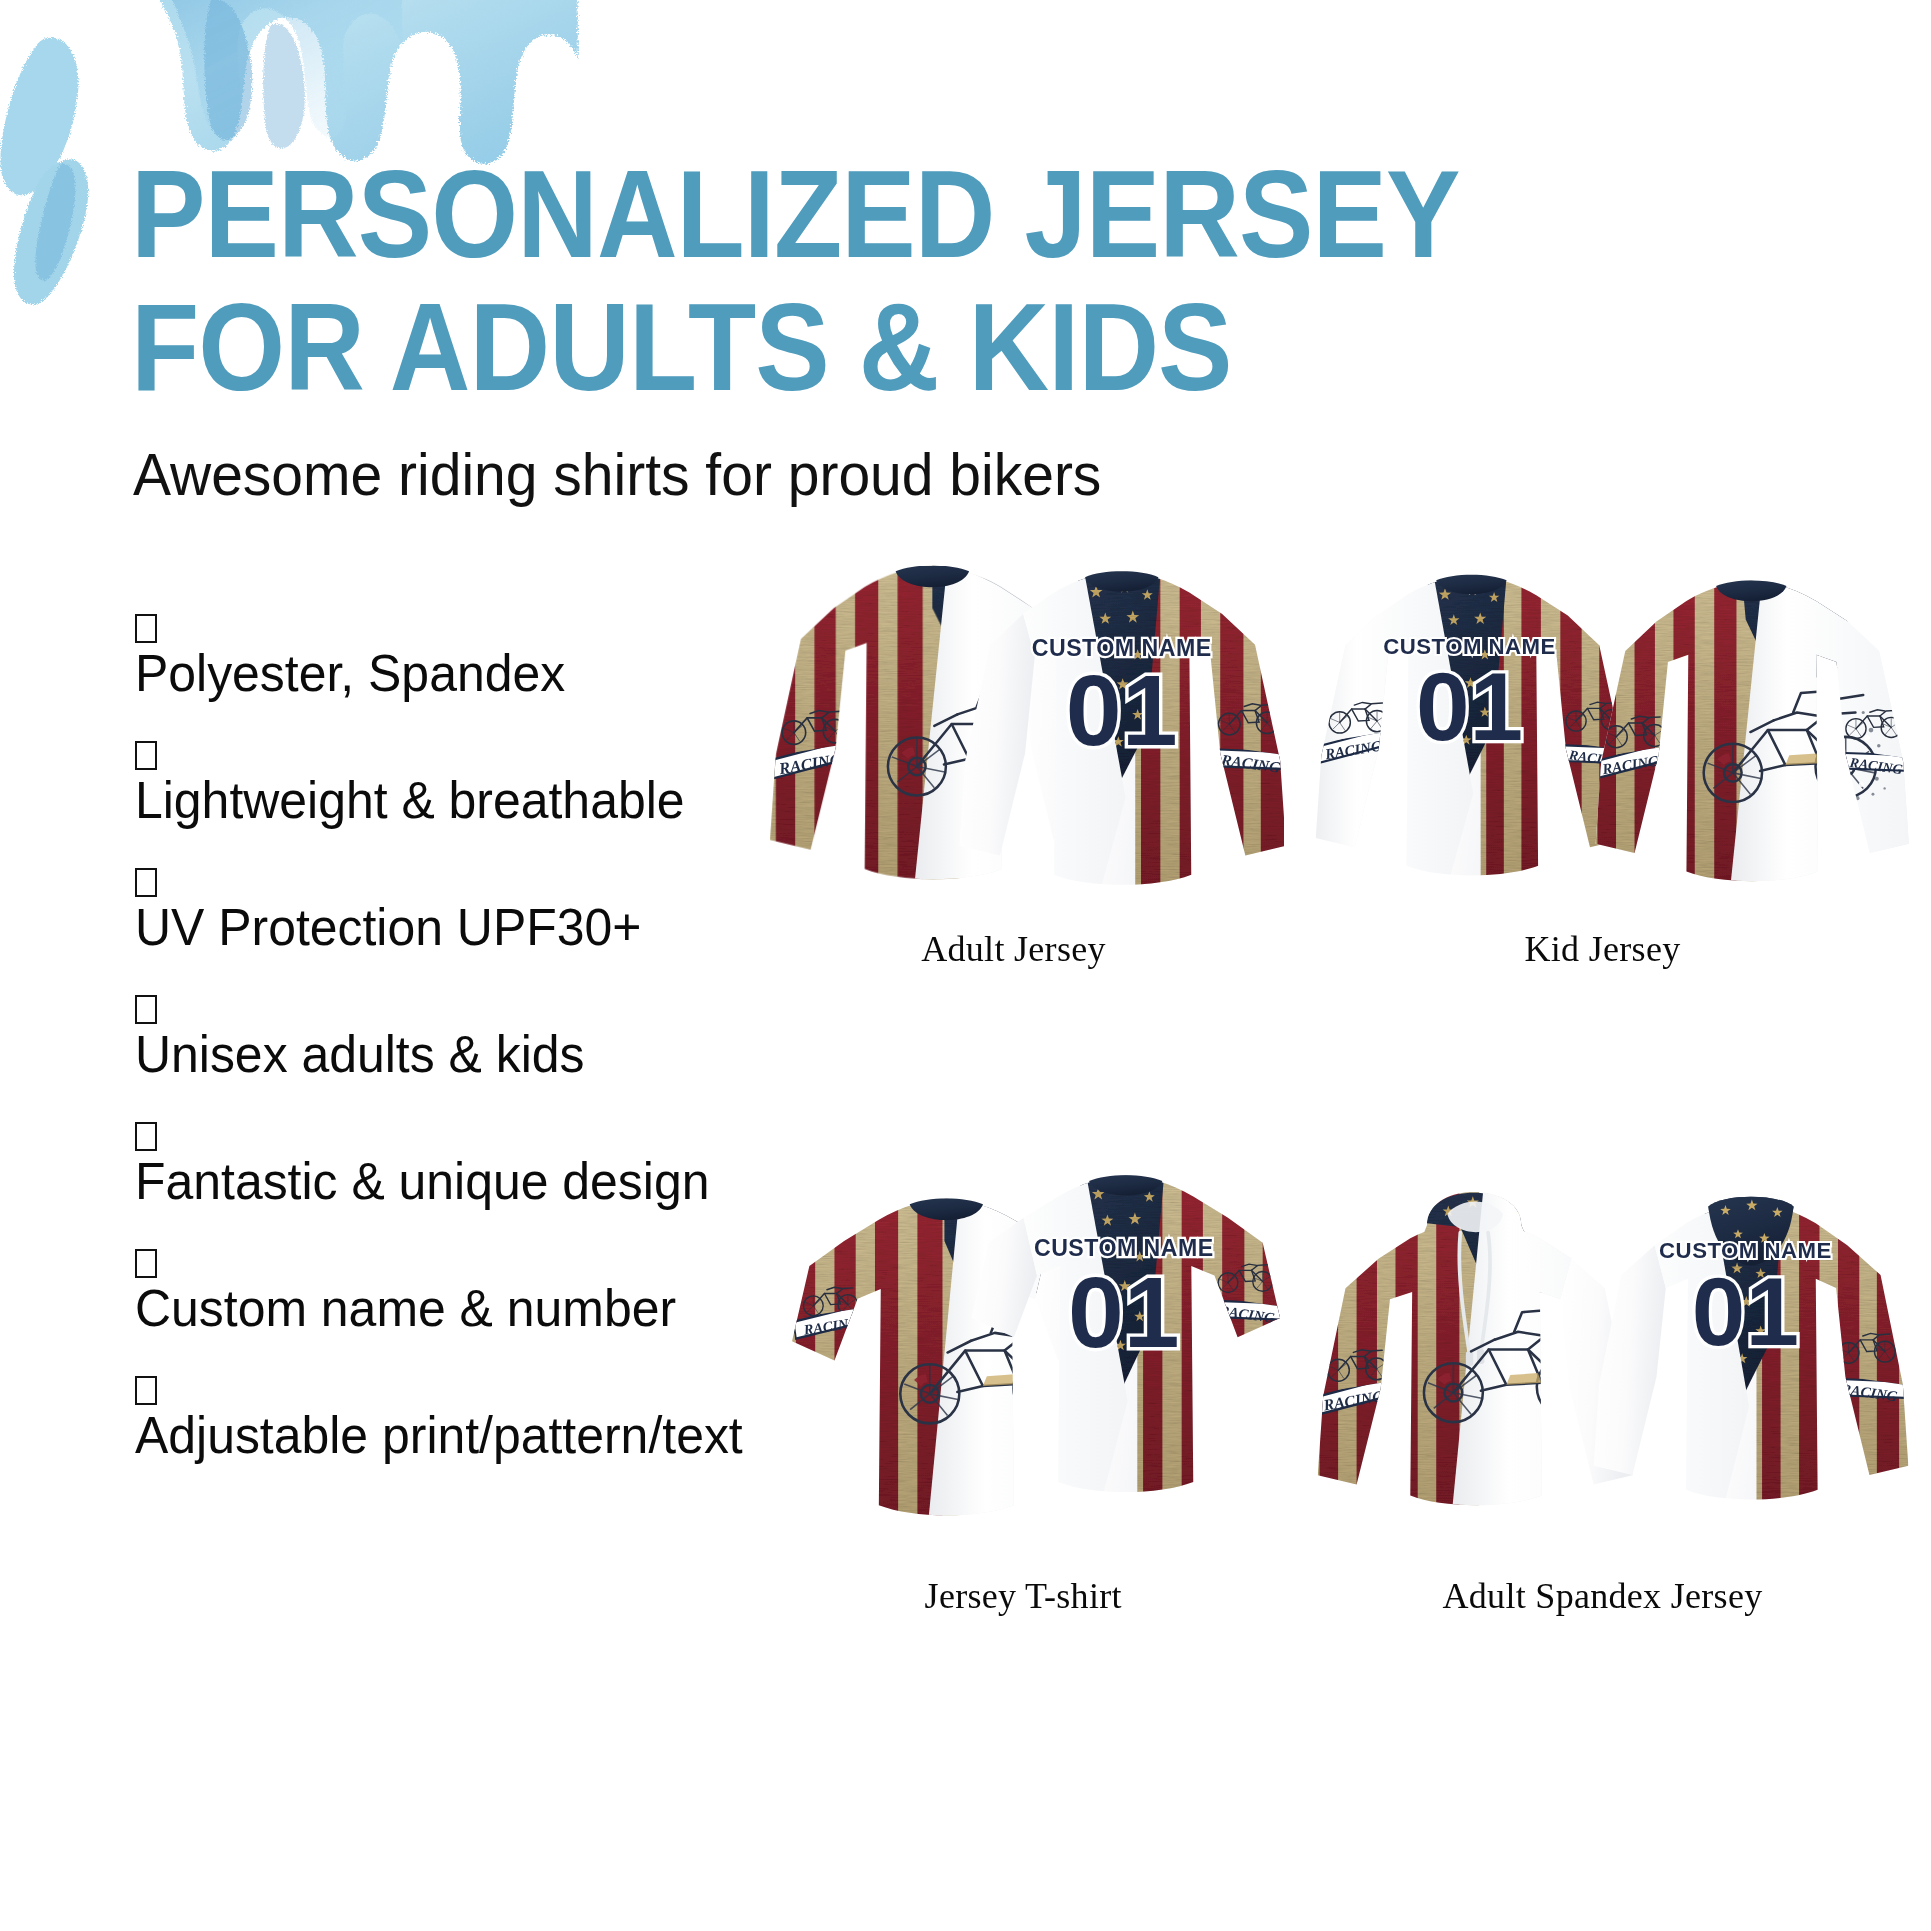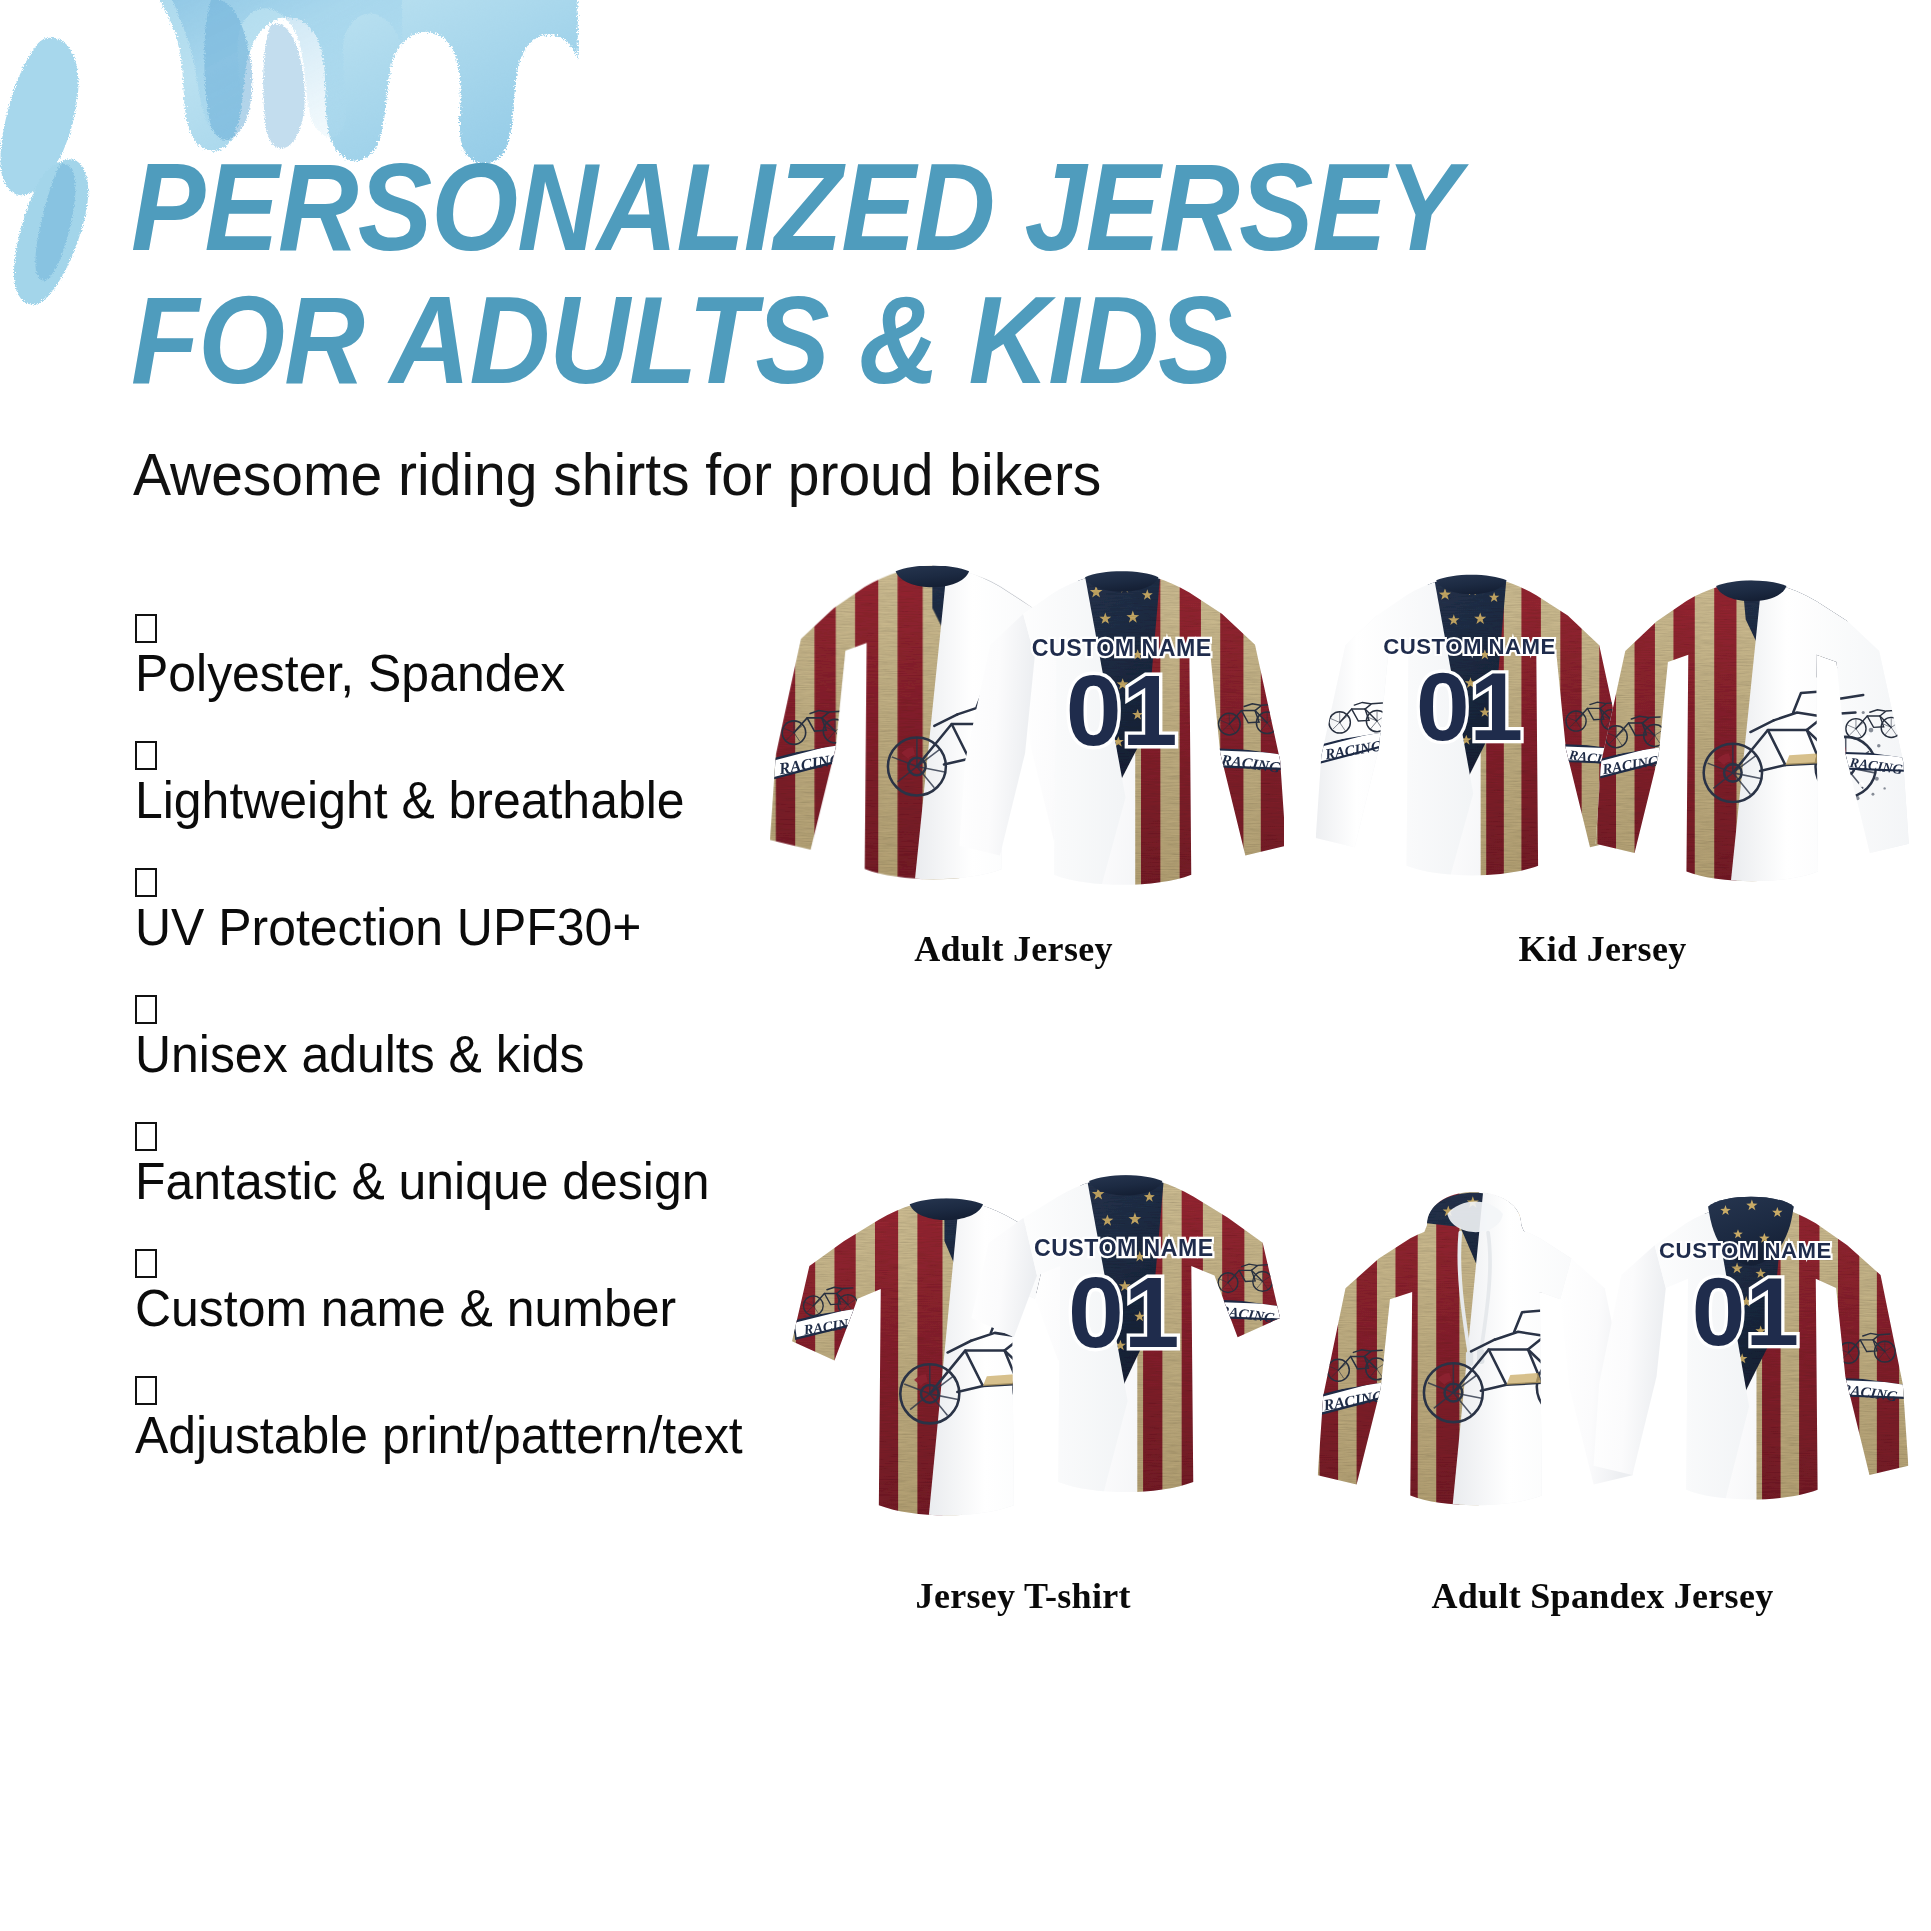--- a/index.html
+++ b/index.html
@@ -6,21 +6,21 @@
   html,body{margin:0;padding:0;}
   body{
     width:1931px;height:1931px;background:#ffffff;overflow:hidden;
     font-family:"Liberation Sans",sans-serif;position:relative;
   }
 
   
   #splash{position:absolute;left:-19.3px;top:-29px;width:599px;height:386px;pointer-events:none;}
 
   
-  #headline{position:absolute;left:131px;top:147px;width:1284px;z-index:5;font-style:italic;}
+  #headline{position:absolute;left:131px;top:154px;width:1284px;z-index:5;}
   .hl-line{
     font-family:"Liberation Sans Narrow","Liberation Sans",sans-serif;
     font-weight:bold;font-size:124px;line-height:0.98;letter-spacing:-1px;
     transform:scaleX(0.90);transform-origin:left center;white-space:nowrap;
     margin:0 0 11.6px 0;
   }
 
   
   #subtitle{
     position:absolute;left:133px;top:440px;
@@ -41,21 +41,21 @@
     font-size:52px;color:#0b0b0b;line-height:1;white-space:nowrap;
     transform:scaleX(0.96);transform-origin:left center;
   }
 
   
   #products{position:absolute;left:743px;top:550px;width:1188px;height:1139px;}
   .pgroup{position:absolute;}
   .pimg{position:absolute;left:0;top:0;}
   .plabel{
     position:absolute;width:100%;text-align:center;
-    font-family:"Liberation Serif",serif;font-weight:bold;font-size:36px;
+    font-family:"Liberation Serif",serif;font-weight:normal;font-size:36px;
     color:#0a0a0a;letter-spacing:0.3px;white-space:nowrap;
   }
 
   
   #g-adult-jersey{left:0px;  top:0px;   width:541px;height:483px;}
   #g-kid-jersey  {left:541px;top:0px;   width:637px;height:483px;}
   #g-adult-tee   {left:9.7px; top:579px; width:541px;height:483px;}
   #g-adult-hood  {left:541px;top:579px; width:637px;height:483px;}
 
   #g-adult-jersey .plabel{top:378px;}

